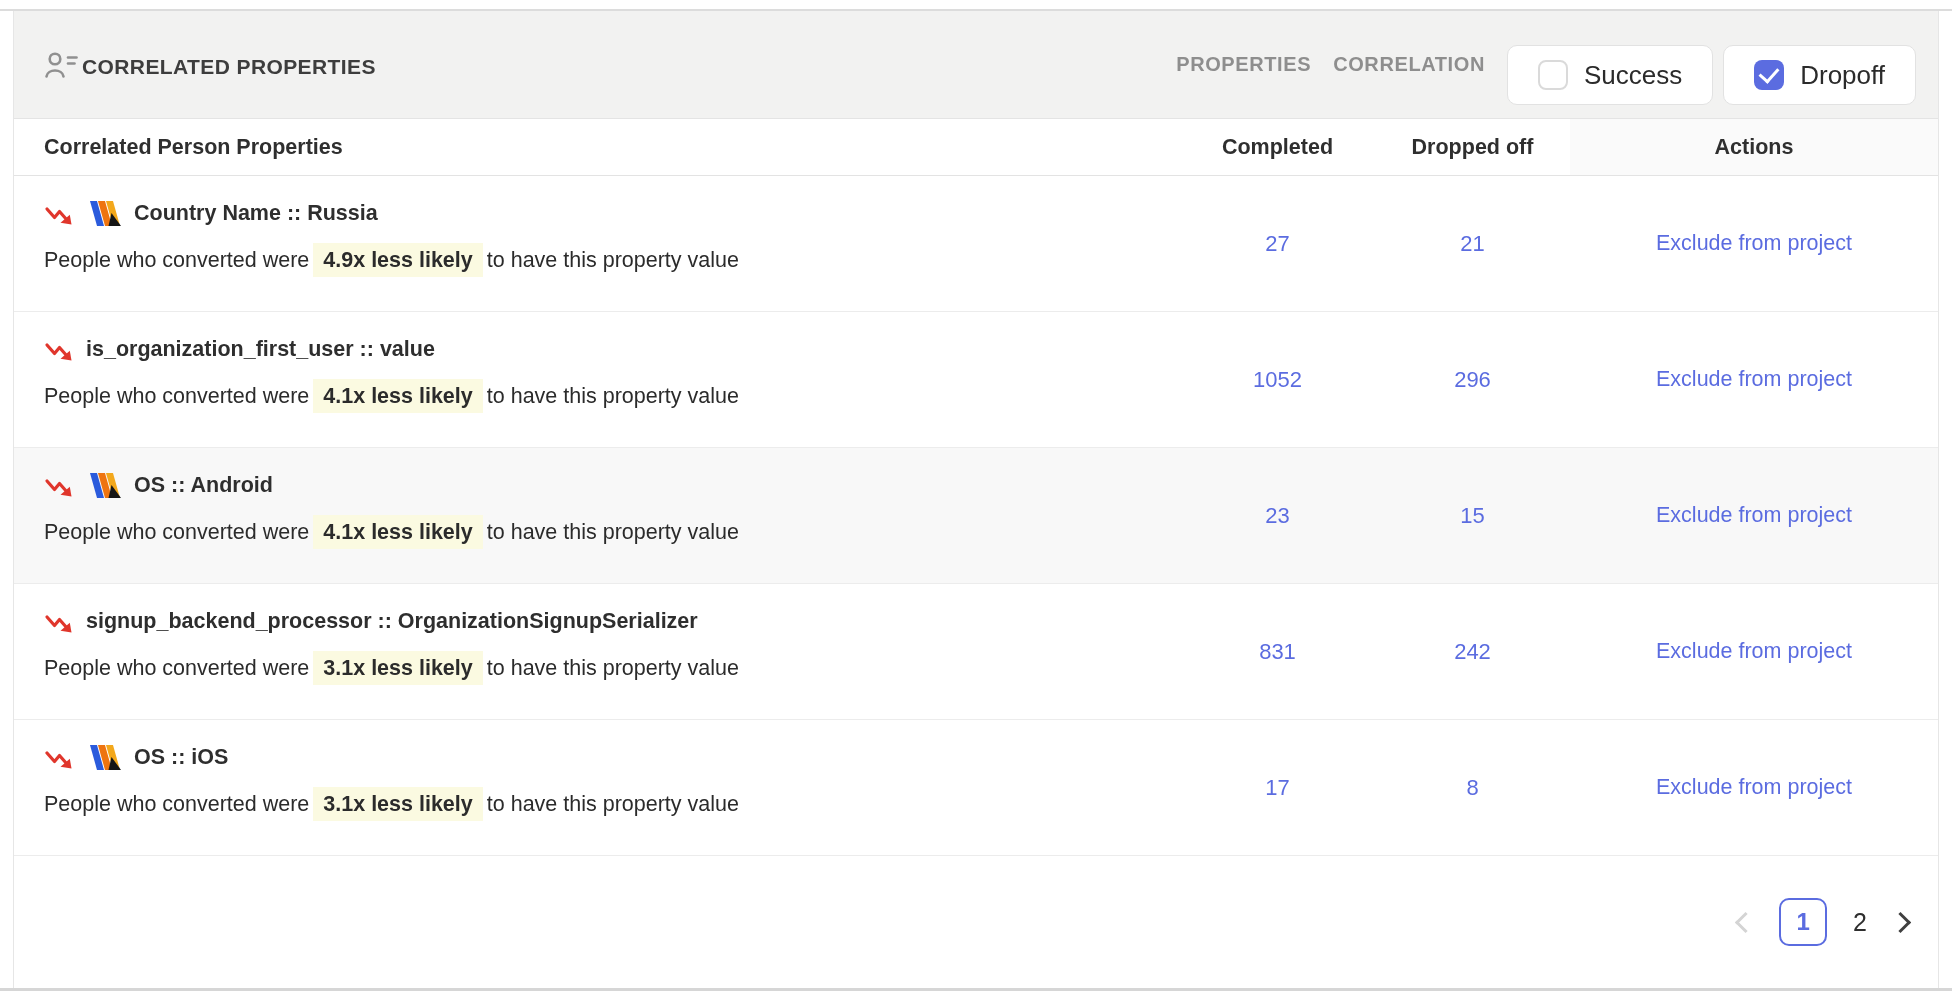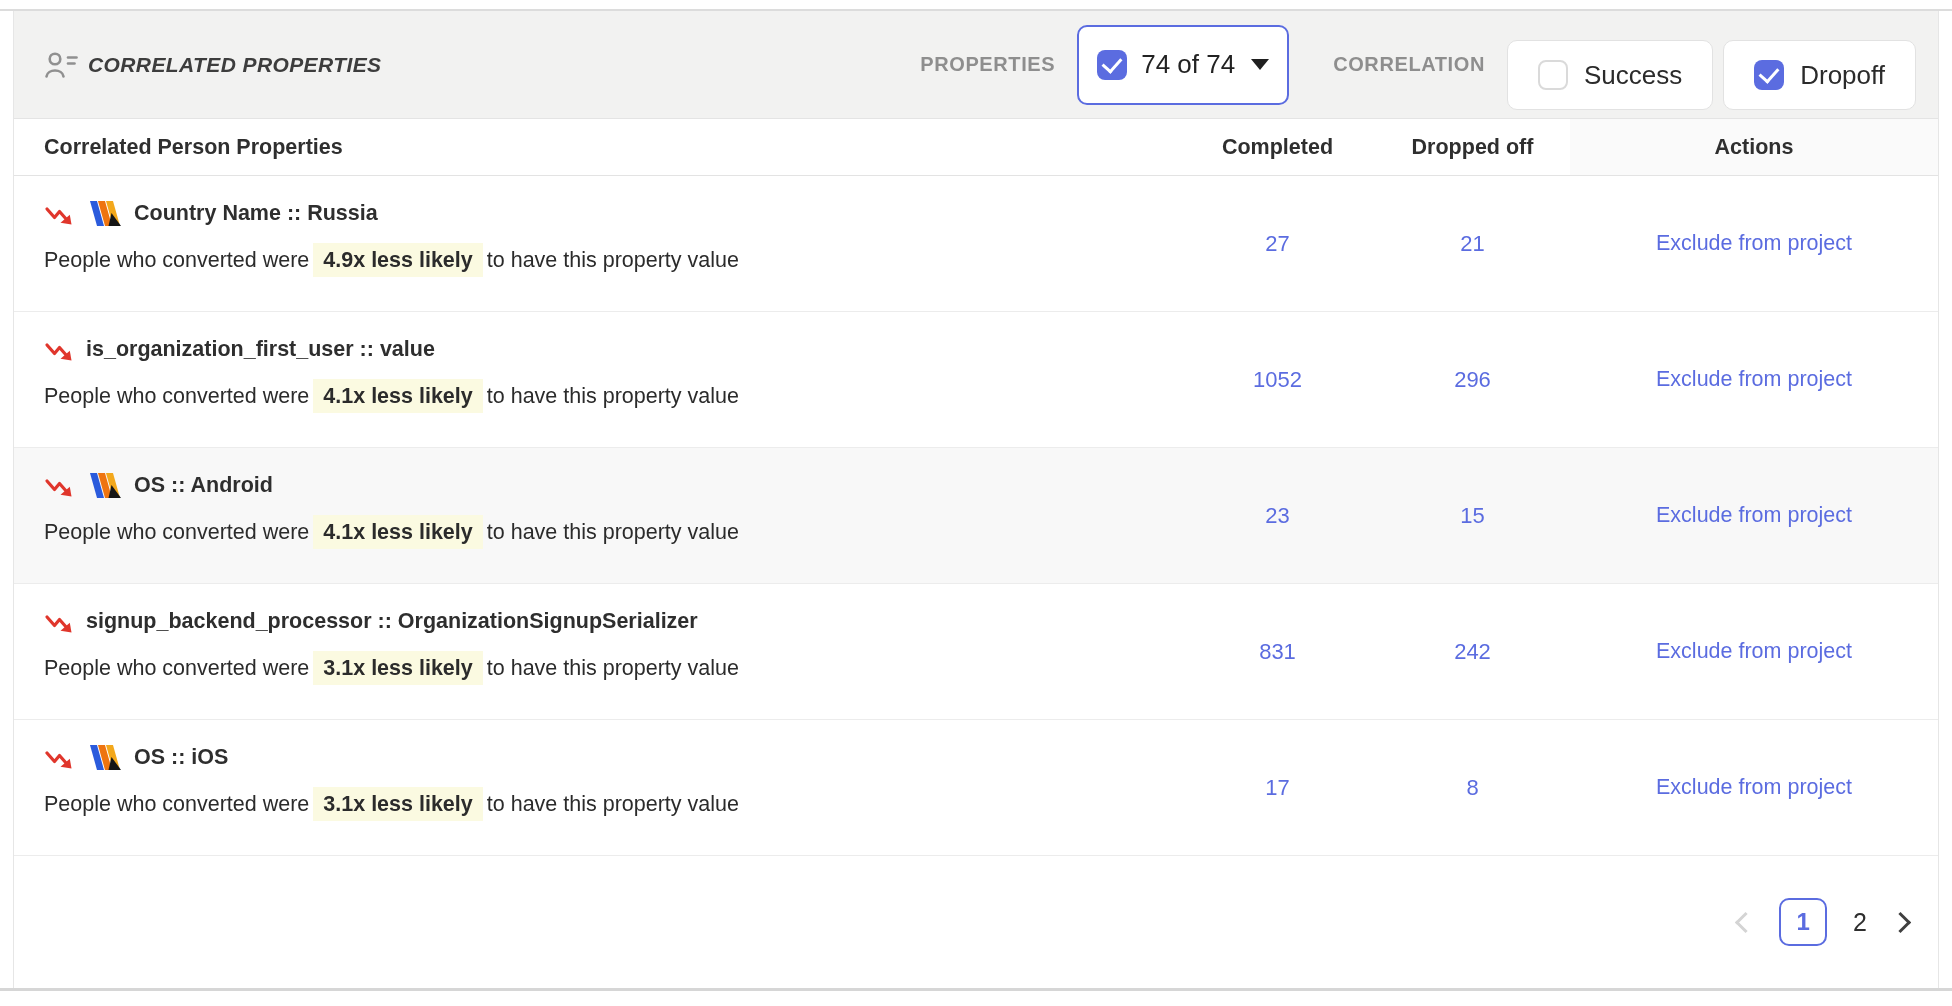--- a/index.html
+++ b/index.html
@@ -8,38 +8,38 @@
   .edge-line { position:absolute; left:0; right:0; background:#dcdcdc; }
   .edge-top { top:9px; height:2px; }
   .edge-bottom { bottom:15px; height:3px; background:#d6d6d6; }
   .panel { position:absolute; top:11px; bottom:18px; left:13px; right:13px;
     border-left:1px solid #e6e6e6; border-right:1px solid #e6e6e6; background:#fff;
     display:flex; flex-direction:column; }
 
   
   .toolbar { height:108px; background:#f2f2f1; border-bottom:1px solid #e4e4e4;
     display:flex; align-items:center; padding:0 22px 0 30px; flex:none; }
-  .tb-title-wrap { display:flex; align-items:center; gap:8px;font-style:italic; }
+  .tb-title-wrap { display:flex; align-items:flex-end; gap:2px; }
   .tb-title { font-size:21px; font-weight:700; color:#3d3d3d; letter-spacing:.4px; }
   .tb-label { font-size:20px; font-weight:700; color:#8e8e8e; letter-spacing:.6px; }
   .spacer { flex:1; }
 
   .dd-btn { display:flex; align-items:center; gap:14px; height:80px; padding:0 18px;
     margin:0 22px; background:#fff; border:2px solid #5b6ce0; border-radius:10px; cursor:pointer; }
   .dd-value { font-size:26px; color:#222; }
   .caret-down { width:0; height:0; border-left:9px solid transparent;
     border-right:9px solid transparent; border-top:11px solid #1f1f1f; margin-left:2px; }
 
   .chk { width:30px; height:30px; border-radius:8px; flex:none; position:relative; }
   .chk.on { background:#5b6ce0; }
   .chk.on::after { content:""; position:absolute; left:9px; top:4px; width:9px; height:15px;
     border-right:3.5px solid #fff; border-bottom:3.5px solid #fff; transform:rotate(42deg); }
   .chk.off { background:#fff; border:2px solid #dadada; }
 
-  .filter-btn { display:flex; align-items:center; gap:16px; height:70px; padding:0 30px;
+  .filter-btn { display:flex; align-items:center; gap:16px; height:60px; padding:0 30px;
     background:#fff; border:1px solid #e2e2e2; border-radius:10px; cursor:pointer;margin-top:21px; }
   .filter-btn + .filter-btn { margin-left:10px;text-align:right; }
   .filter-btn .lbl { font-size:26px; color:#2b2b2b; }
   .correlation-label { margin-left:22px; margin-right:22px; }
 
   
   .thead { height:57px; display:flex; align-items:center; border-bottom:1px solid #e3e3e3;
     font-size:21.5px; font-weight:700; color:#2f2f2f; flex:none; }
   .col-prop { flex:1; padding-left:30px; }
   .col-num { width:195px; text-align:center; flex:none; }
@@ -106,25 +106,20 @@
           <path d="M24 12.5 H30.5" stroke="#909090" stroke-width="2.6" stroke-linecap="round"></path>
         </svg>
       </span>
       <span class="tb-title">CORRELATED PROPERTIES</span>
     </div>
 
     <div class="spacer"></div>
 
     <span class="tb-label">PROPERTIES</span>
 
-    <div class="dd-btn">
-      <span class="chk on"></span>
-      <span class="dd-value">74 of 74</span>
-      <span class="caret-down"></span>
-    </div>
 
     <span class="tb-label correlation-label">CORRELATION</span>
 
     <div class="filter-btn">
       <span class="chk off"></span>
       <span class="lbl">Success</span>
     </div>
     <div class="filter-btn">
       <span class="chk on"></span>
       <span class="lbl">Dropoff</span>

